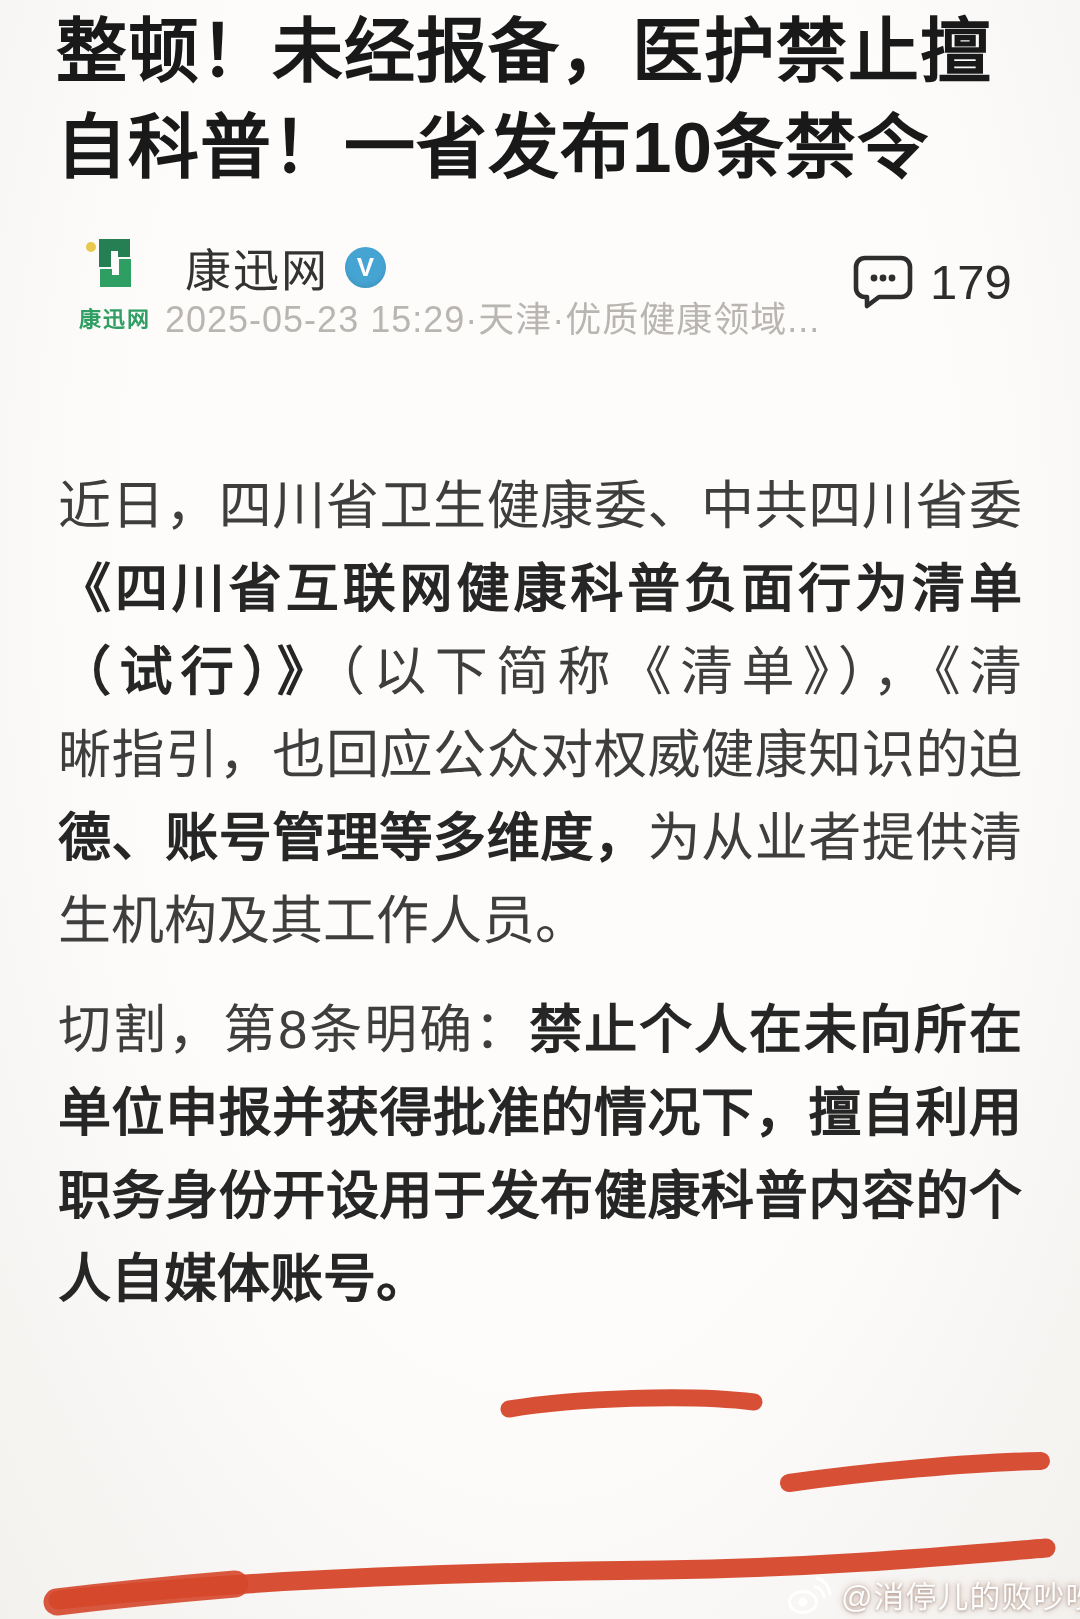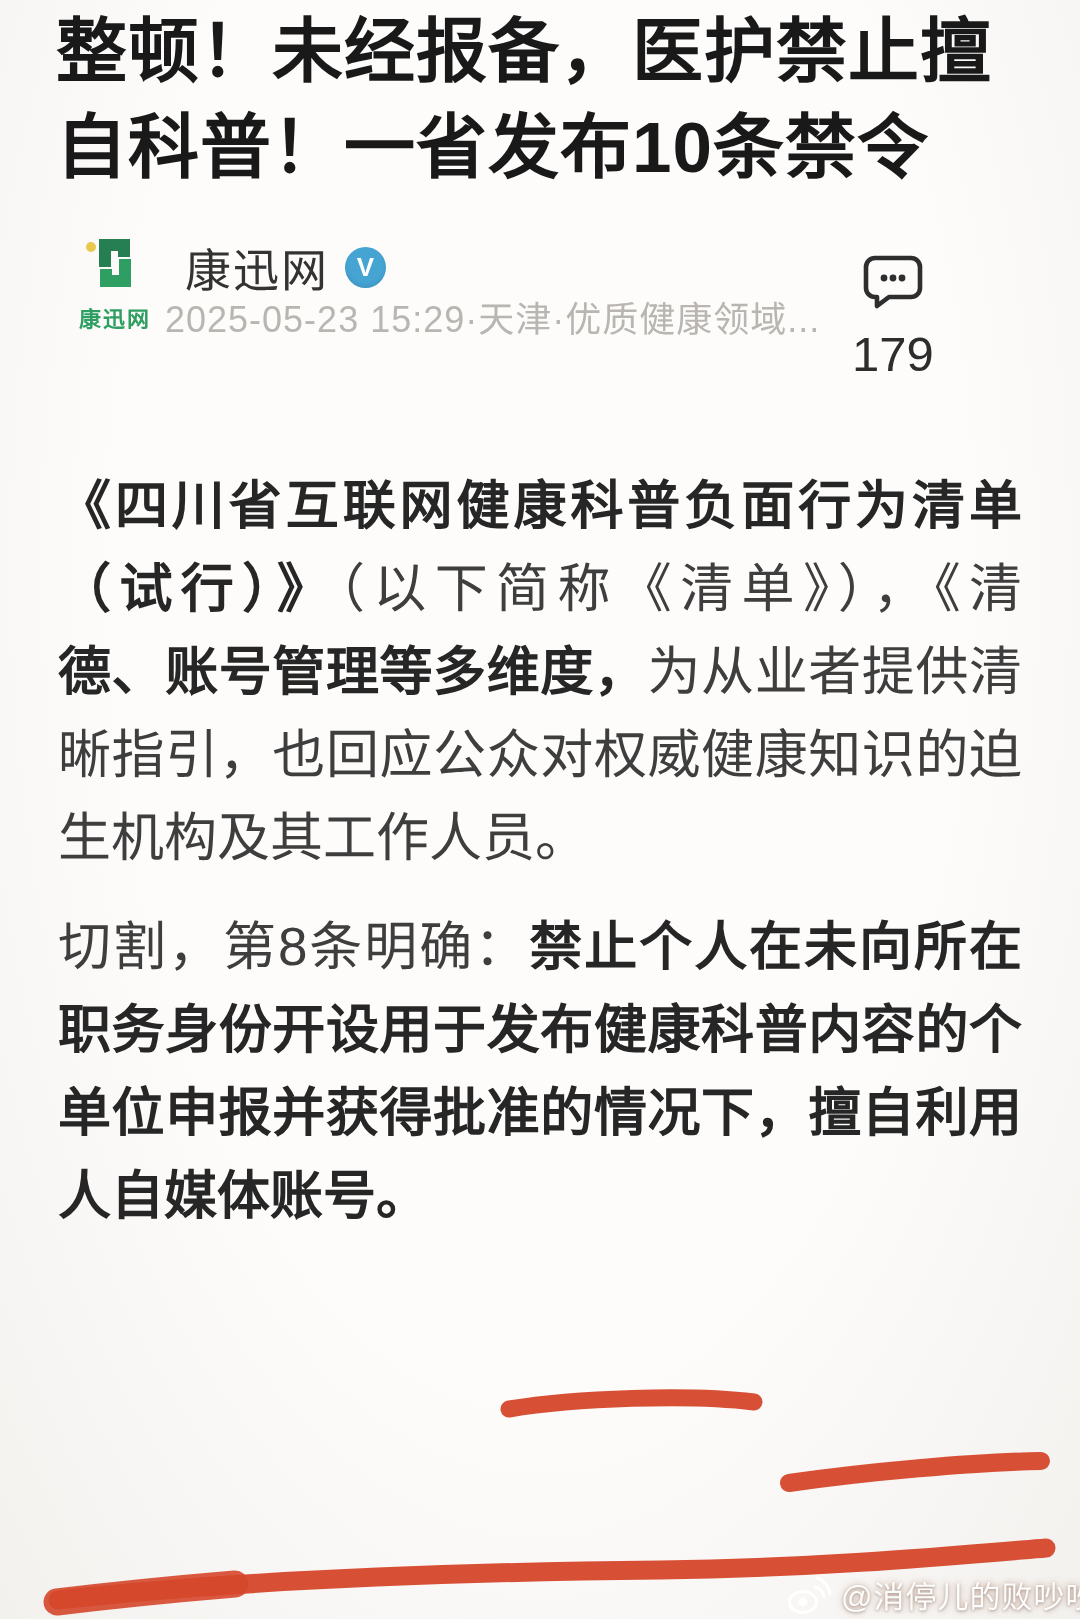--- a/index.html
+++ b/index.html
@@ -13,21 +13,21 @@
   .title .tline{font-size:71px;line-height:96px;font-weight:900;letter-spacing:1px;white-space:nowrap;}
   
   .meta{position:absolute;top:226px;left:58px;width:964px;height:118px;}
   .avatar{position:absolute;left:0;top:0;width:114px;height:116px;display:flex;flex-direction:column;align-items:center;justify-content:flex-start;cursor:pointer;}
   .avatar-caption{font-size:22px;font-weight:700;letter-spacing:2px;margin-top:1px;}
   .name-row{position:absolute;left:127px;top:8px;display:flex;align-items:center;gap:16px;}
   .author-name{font-size:46px;color:#333;letter-spacing:2px;cursor:pointer;}
   .badge{width:41px;height:41px;border-radius:50%;color:#fff;font-size:26px;font-weight:700;
          display:flex;align-items:center;justify-content:center;box-shadow:inset 0 -3px 4px rgba(0,0,0,.08);}
   .date{position:absolute;left:107px;top:64px;font-size:36px;color:#b9b6b2;letter-spacing:1px;white-space:nowrap;}
-  .comment{position:absolute;left:794px;top:28px;display:flex;align-items:center;gap:16px;cursor:pointer;flex-direction:column;}
+  .comment{position:absolute;left:794px;top:28px;display:flex;align-items:center;gap:16px;cursor:pointer;}
   .comment-count{font-size:49px;color:#2d2d2d;}
   
   .article{position:absolute;top:464px;left:58px;width:964px;font-size:53px;line-height:83px;color:#3e3e3e;}
   .paragraph + .paragraph{margin-top:26px;}
   .line{height:83px;text-align:justify;text-align-last:justify;white-space:nowrap;}
   .line.no-stretch{text-align-last:left;}
   .seg.bold{font-weight:700;color:#262626;}
   
   .strokes{position:absolute;left:0;top:0;pointer-events:none;}
   
@@ -67,30 +67,31 @@
         <circle cx="22" cy="24" r="3.4" fill="#2e2e2e"></circle>
         <circle cx="31" cy="24" r="3.4" fill="#2e2e2e"></circle>
         <circle cx="40" cy="24" r="3.4" fill="#2e2e2e"></circle>
       </svg>
       <span class="comment-count">179</span>
     </div>
   </div>
 
   <div class="article">
       <div class="paragraph">
+        <div class="line"><span class="seg">近日，四川省卫生健康委、中共四川省委</span></div>
         <div class="line"><span class="seg bold">《四川省互联网健康科普负面行为清单</span></div>
         <div class="line"><span class="seg bold">（试行）》</span><span class="seg">（以下简称《清单》），《清</span></div>
+        <div class="line"><span class="seg">晰指引，也回应公众对权威健康知识的迫</span></div>
         <div class="line"><span class="seg bold">德、账号管理等多维度，</span><span class="seg">为从业者提供清</span></div>
-        <div class="line"><span class="seg">晰指引，也回应公众对权威健康知识的迫</span></div>
         <div class="line no-stretch"><span class="seg">生机构及其工作人员。</span></div>
       </div>
       <div class="paragraph">
         <div class="line"><span class="seg">切割，第8条明确：</span><span class="seg bold">禁止个人在未向所在</span></div>
+        <div class="line"><span class="seg bold">单位申报并获得批准的情况下，擅自利用</span></div>
         <div class="line"><span class="seg bold">职务身份开设用于发布健康科普内容的个</span></div>
-        <div class="line"><span class="seg bold">单位申报并获得批准的情况下，擅自利用</span></div>
         <div class="line no-stretch"><span class="seg bold">人自媒体账号。</span></div>
       </div>
     </div>
 
   <svg class="strokes" width="1080" height="1619" viewBox="0 0 1080 1619">
     <path class="red-stroke" d="M509 1409 C 575 1398, 690 1394, 754 1402" fill="none" stroke-width="17" stroke-linecap="round" opacity="0.95" stroke="#d5472b"></path>
     <path class="red-stroke" d="M789 1483 C 865 1472, 975 1462, 1041 1461" fill="none" stroke-width="18" stroke-linecap="round" opacity="0.95" stroke="#d5472b"></path>
     <path class="red-stroke" d="M58 1600 C 240 1580, 460 1572, 660 1570 C 820 1568, 950 1556, 1046 1548" fill="none" stroke-width="19" stroke-linecap="round" opacity="0.95" stroke="#d5472b"></path>
     <path class="red-stroke" d="M57 1602 C 115 1595, 175 1589, 235 1584" fill="none" stroke-width="27" stroke-linecap="round" opacity="0.9" stroke="#d5472b"></path>
   </svg>

